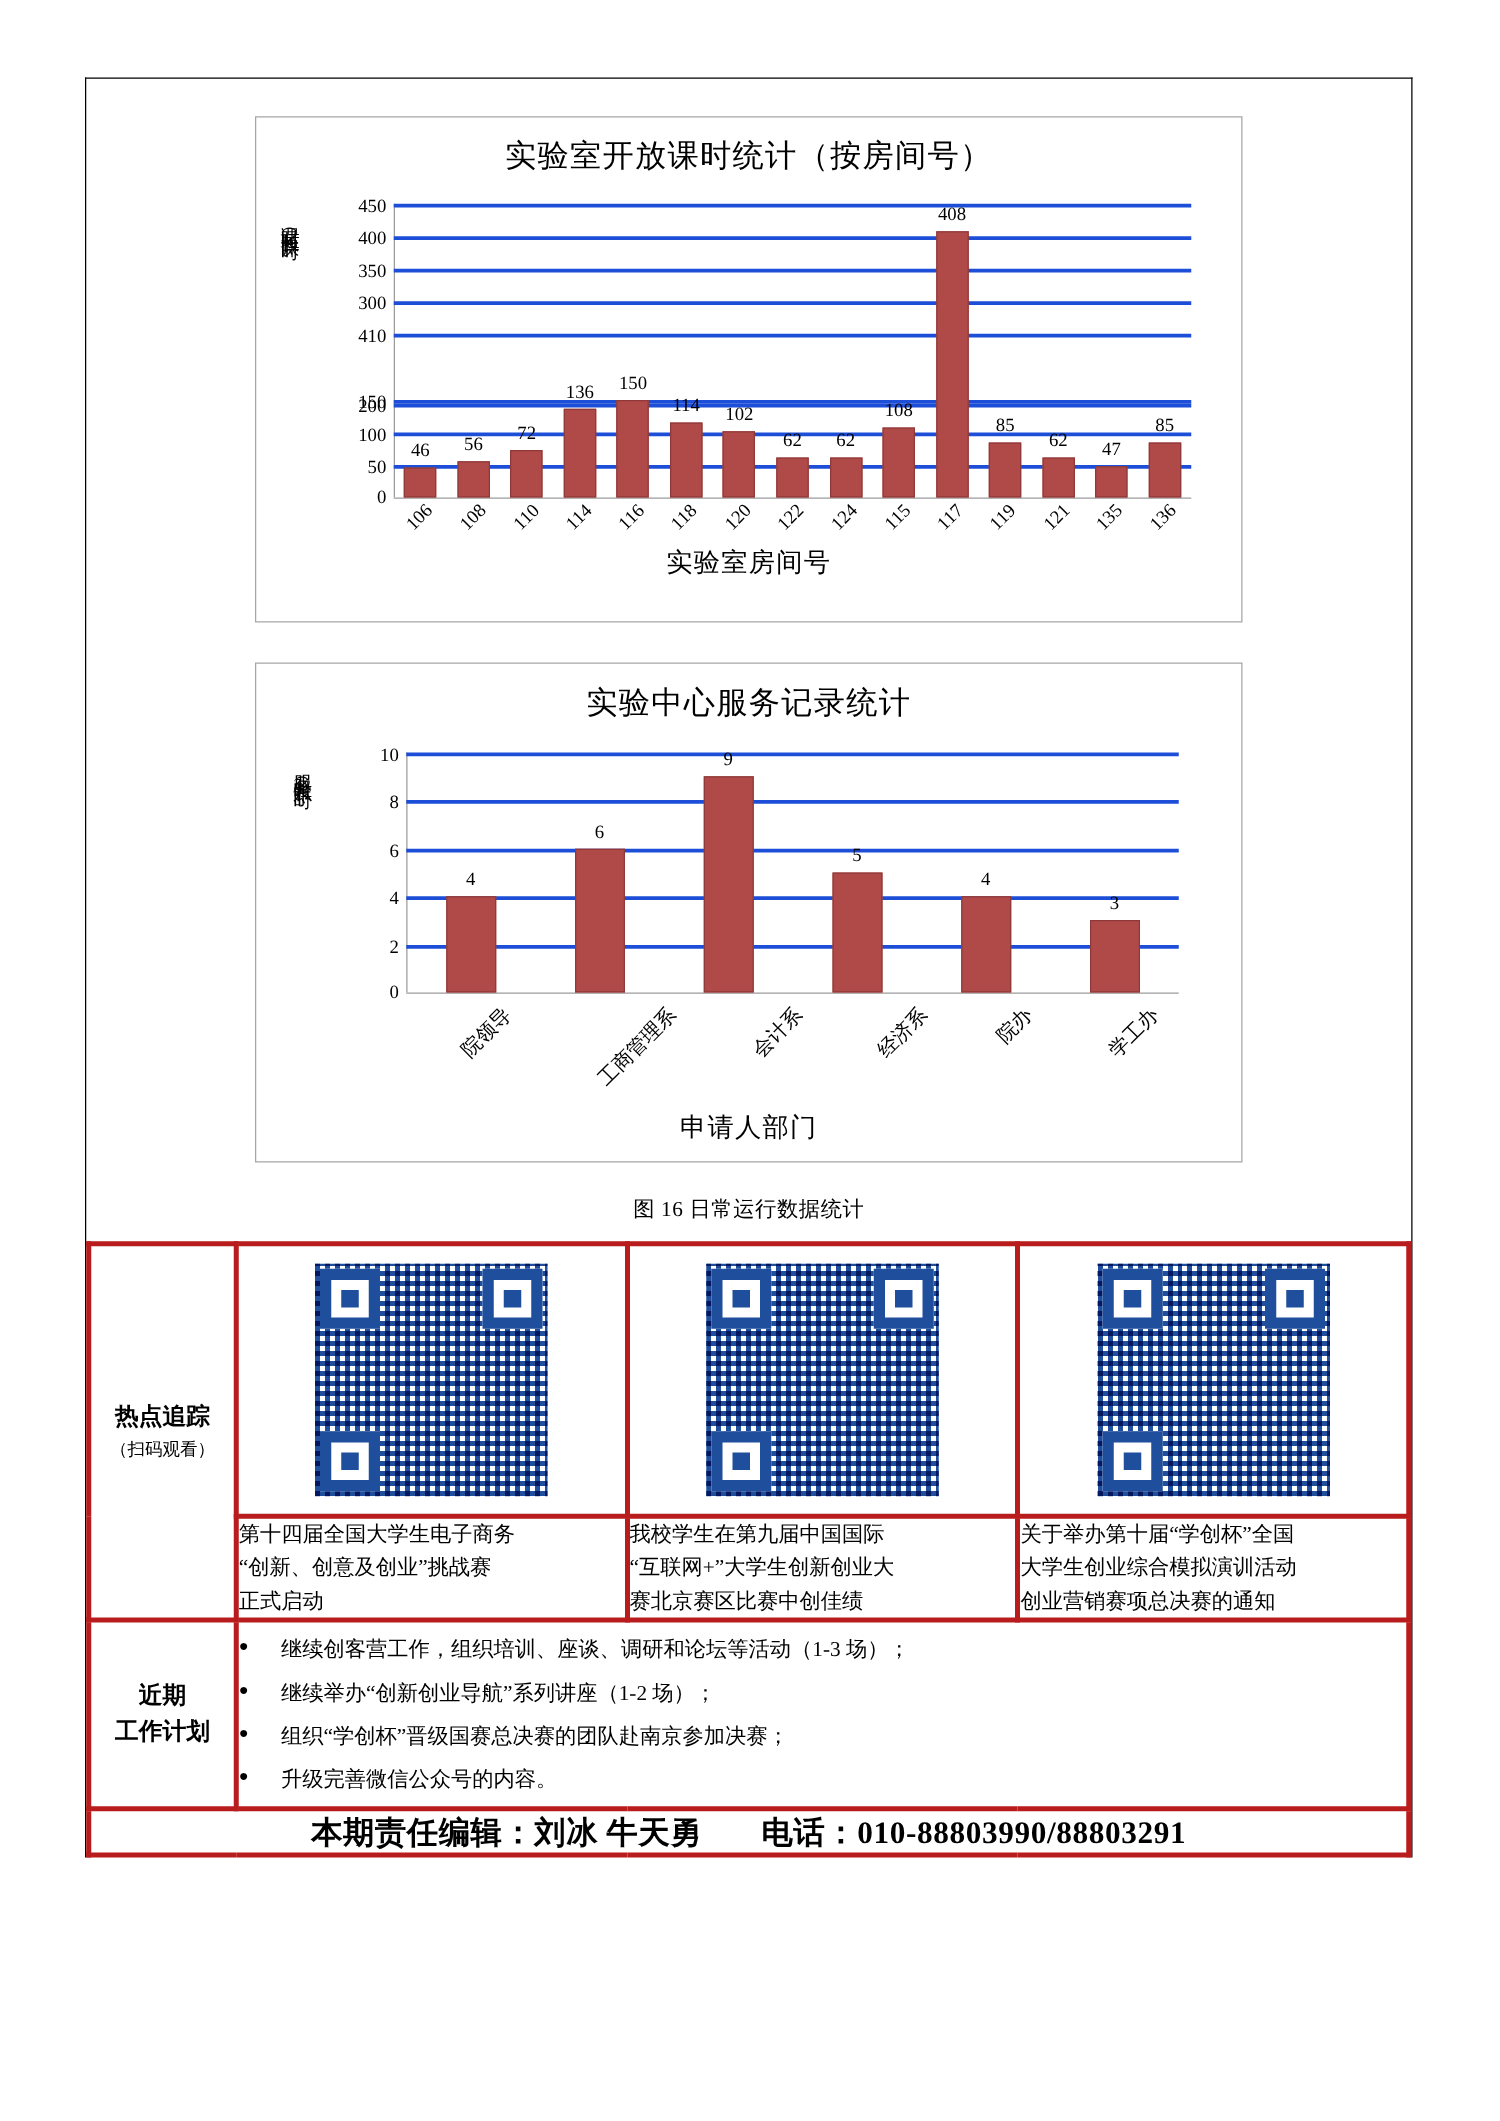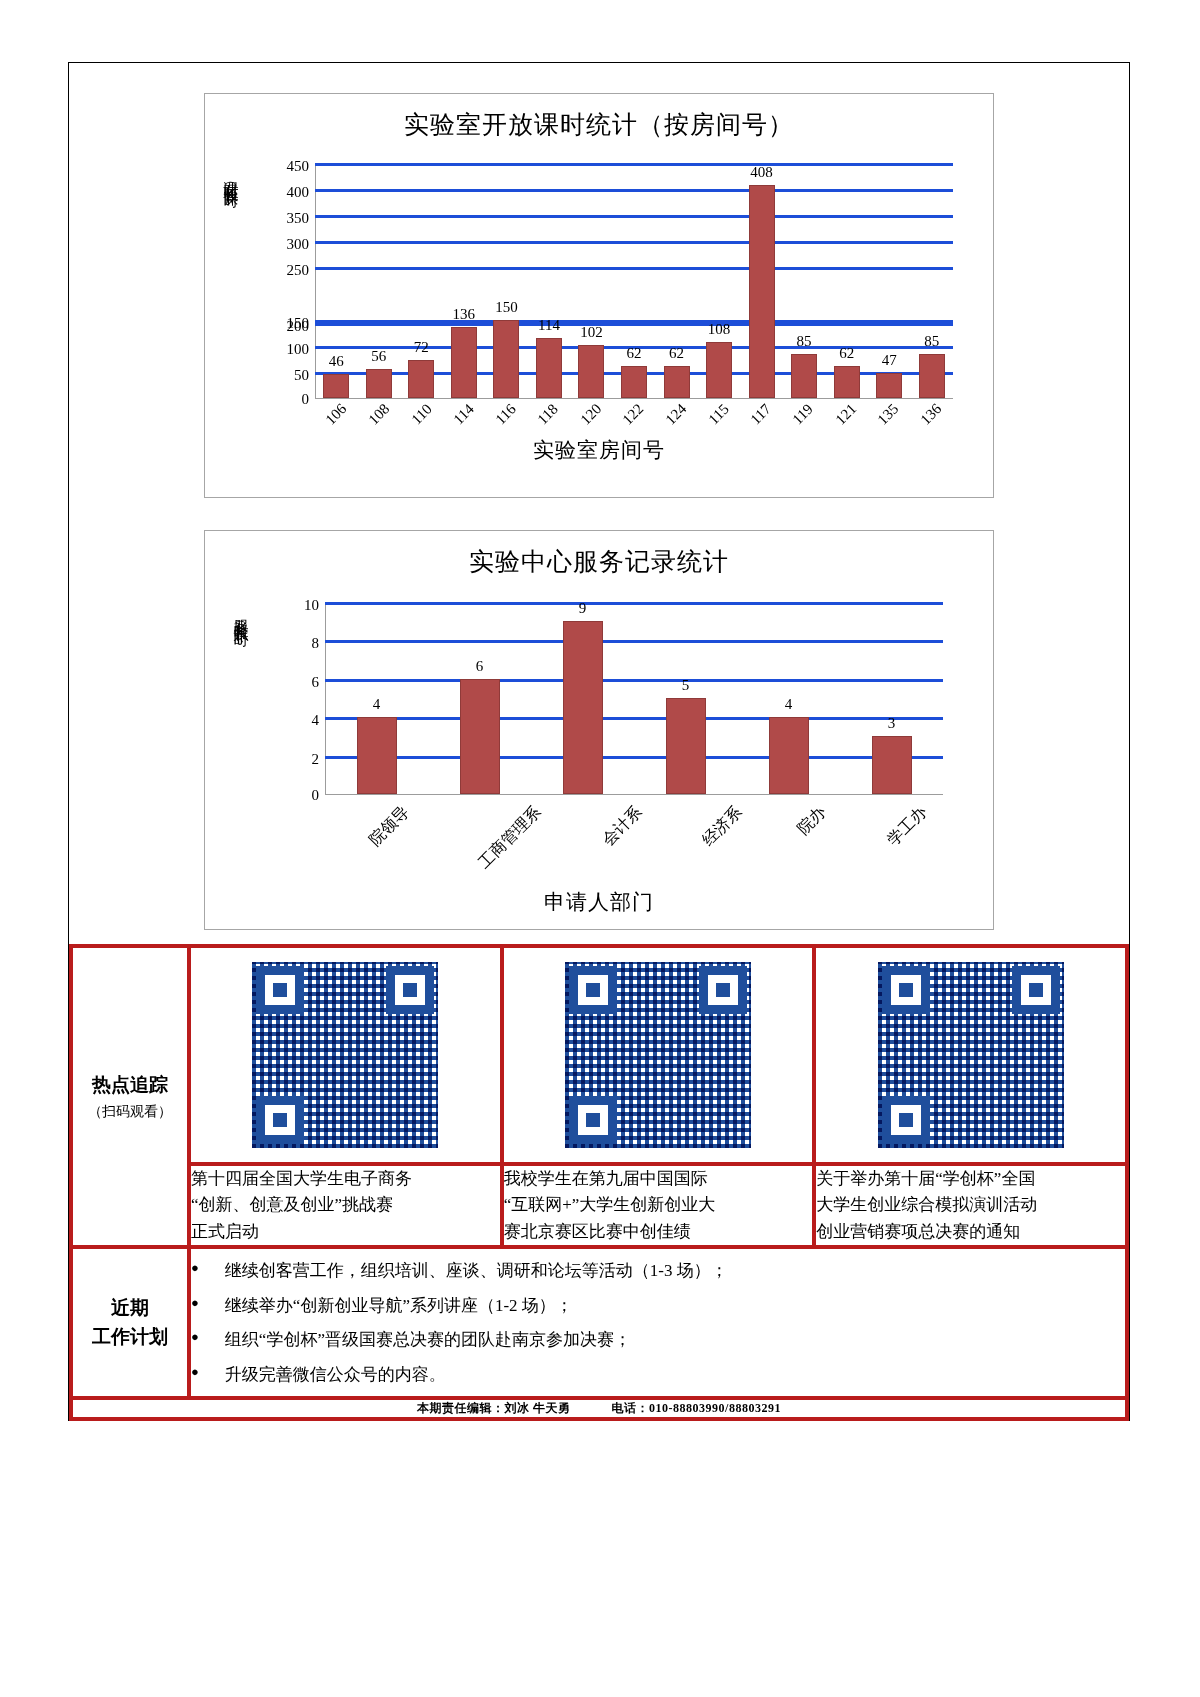--- a/index.html
+++ b/index.html
@@ -208,21 +208,21 @@
     line-height: 1.5;
     margin: 9px 0 9px 0;
   }
   .plan-bullet {
     font-size: 13px;
     margin-right: 26px;
     line-height: 1.5;
   }
   .footer-cell {
     text-align: center;
-    font-size: 12px;
+    font-size: 25px;
     font-weight: bold;
     padding: 10px 0 10px 0;
     letter-spacing: 0.5px;
   }
   .footer-gap { display: inline-block; width: 34px; }
 </style>
 </head>
 <body>
 
 <div class="page">
@@ -243,21 +243,21 @@
             <div class="gridline" style="top: 26.1px;">
                 <span class="ytick">400</span>
               </div>
             <div class="gridline" style="top: 52.2px;">
                 <span class="ytick">350</span>
               </div>
             <div class="gridline" style="top: 78.3px;">
                 <span class="ytick">300</span>
               </div>
             <div class="gridline" style="top: 104.4px;">
-                <span class="ytick">250</span>
+                <span class="ytick">410</span>
               </div>
             <div class="gridline" style="top: 130.5px; margin-top: 29px;">
                 <span class="ytick">200</span>
               </div>
             <div class="gridline" style="top: 156.6px;">
                 <span class="ytick">150</span>
               </div>
             <div class="gridline" style="top: 182.7px;">
                 <span class="ytick">100</span>
               </div>
@@ -418,20 +418,21 @@
               <span class="xtick xtick-rot" style="font-size:16px;">院办</span>
               <span class="xtick xtick-rot" style="font-size:16px;">学工办</span>
             </div>
           </div>
 
           <div class="xlabel" style="top: 300px;">申请人部门</div>
         </div>
       </div>
     </div>
 
+    <div class="fig-caption">图 16  日常运行数据统计</div>
 
     <table class="info">
       <tbody>
           <tr>
         <td class="label-cell" rowspan="2">
           <span>热点追踪</span>
           <span class="label-sub">（扫码观看）</span>
         </td>
         <td class="qr-cell">
           <div class="qr-box">

